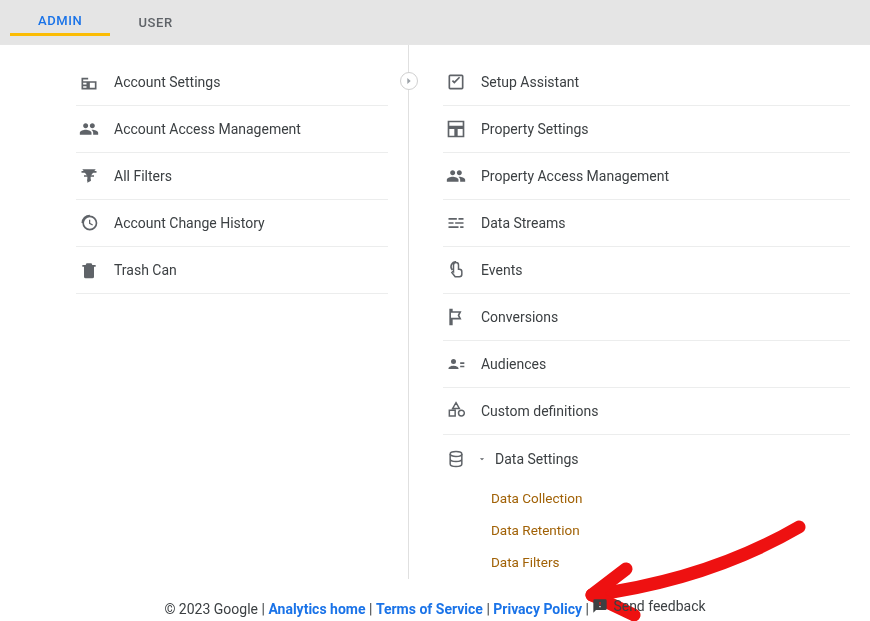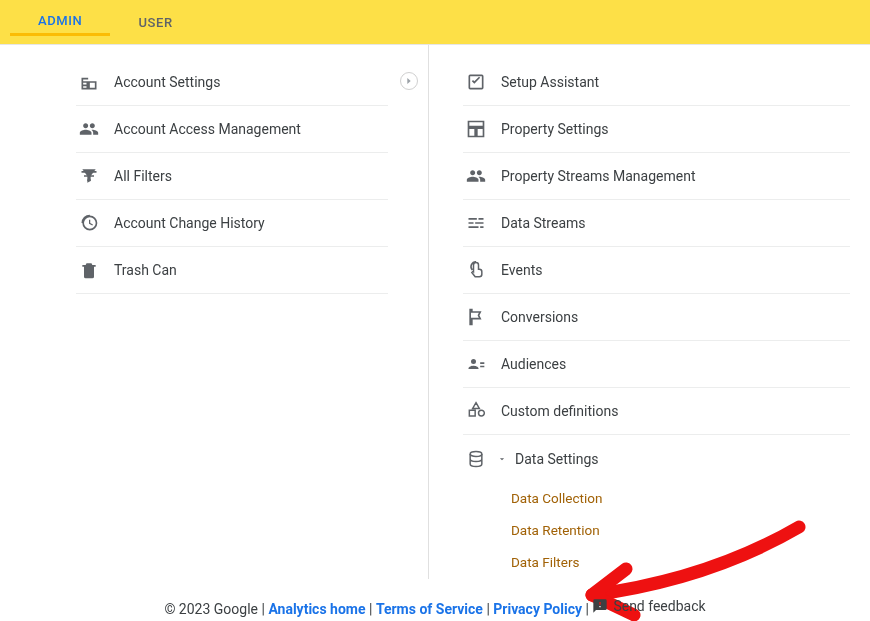--- a/index.html
+++ b/index.html
@@ -9,21 +9,21 @@
       width: 870px;
       height: 621px;
       overflow: hidden;
       position: relative;
     }
     .topbar {
       height: 45px;
       display: flex;
       align-items: stretch;
       padding: 8px 10px;
-      background: #fde047;
+      background: #e5e5e5;
       border-bottom: 1px solid #e6e6e6;
     }
     .tab {
       padding: 0 28px;
       display: flex;
       align-items: center;
       font-size: 13px;
       letter-spacing: .6px;
       font-weight: 500;
       color: #5f6368;
@@ -35,21 +35,21 @@
     }
     .content {
       display: flex;
       height: 534px;
       position: relative;
     }
     .col {
       padding-top: 14px;
     }
     .col.left { width: 408px; padding-left: 76px; padding-right: 20px; }
-    .col.right { flex: 1; padding-left: 34px; padding-right: 20px; border-left: 1px solid #e0e0e0; margin-left: 20px; }
+    .col.right { flex: 1; padding-left: 34px; padding-right: 20px; border-left: 1px solid #e0e0e0; }
     .collapse-btn {
       position: absolute;
       left: 400px;
       top: 27px;
       width: 18px; height: 18px;
       border:1px solid #d0d0d0;
       border-radius:50%;
       background:#fff;
       display:flex;align-items:center;justify-content:center;
       cursor:pointer;
@@ -172,21 +172,21 @@
           </svg>
         </span>
       <span class="lbl">Property Settings</span>
     </div>
     <div class="row">
       <span class="ico">
           <svg viewBox="0 0 24 24">
             <path d="M16 11c1.66 0 3-1.34 3-3s-1.34-3-3-3-3 1.34-3 3 1.34 3 3 3zm-8 0c1.66 0 3-1.34 3-3S9.66 5 8 5 5 6.34 5 8s1.34 3 3 3zm0 2c-2.33 0-7 1.17-7 3.5V19h14v-2.5C15 14.17 10.33 13 8 13zm8 0c-.29 0-.62.02-.97.05 1.16.84 1.97 1.97 1.97 3.45V19h6v-2.5c0-2.33-4.67-3.5-7-3.5z"></path>
           </svg>
         </span>
-      <span class="lbl">Property Streams Management</span>
+      <span class="lbl">Property Access Management</span>
     </div>
     <div class="row">
       <span class="ico">
           <svg viewBox="0 0 24 24">
             <path d="M3 6h10v2H3V6zm12 0h6v2h-6V6zM3 11h6v2H3v-2zm8 0h10v2H11v-2zM3 16h12v2H3v-2zm14 0h4v2h-4v-2z"></path>
           </svg>
         </span>
       <span class="lbl">Data Streams</span>
     </div>
     <div class="row">

